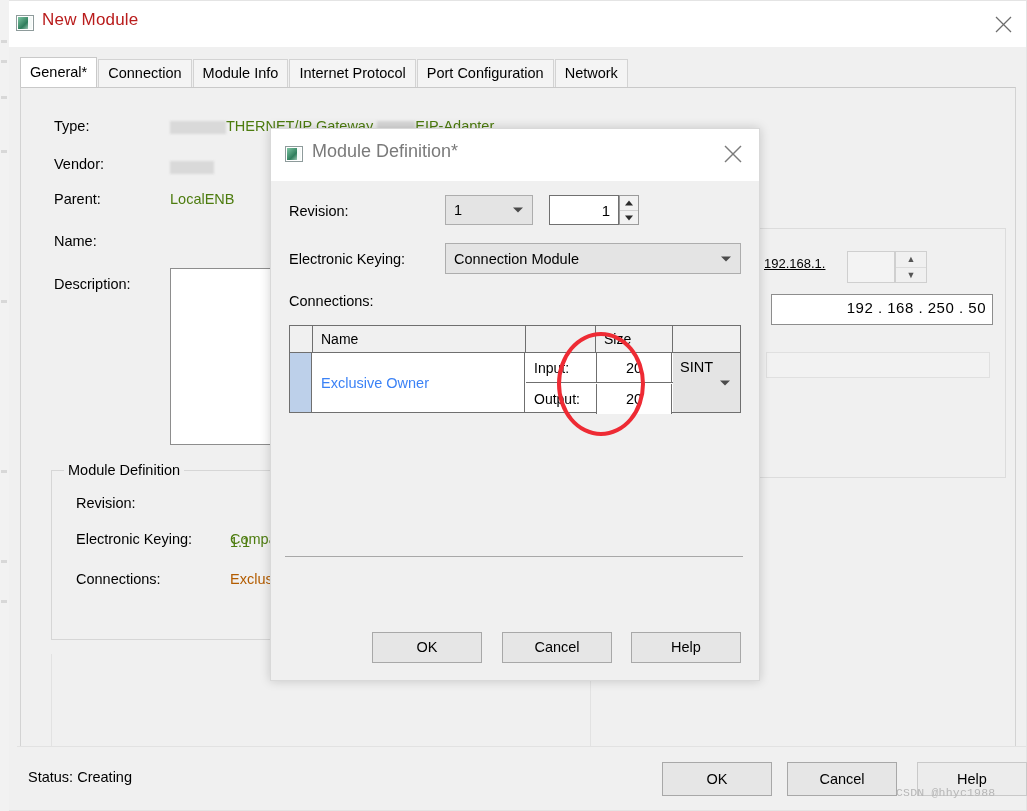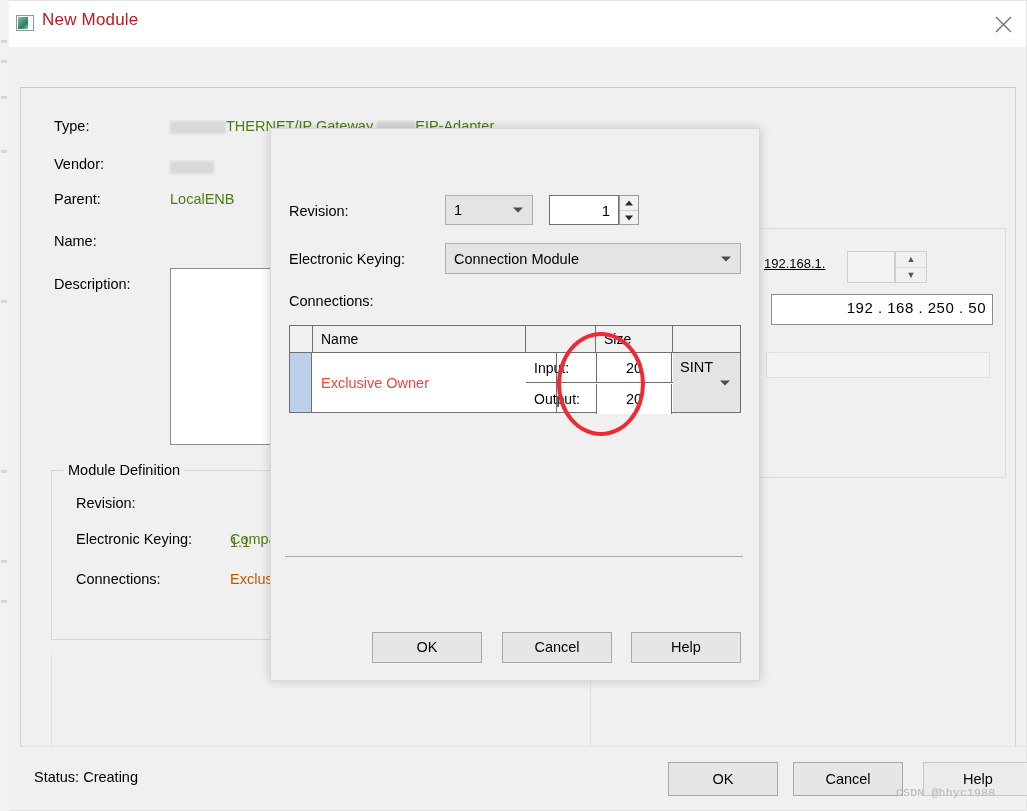--- a/index.html
+++ b/index.html
@@ -180,21 +180,21 @@
     text-align: right;
     font-size: 15px; color: #000; letter-spacing: .5px;
   }
   #blank-field {
     position: absolute; left: 757px; top: 351px; width: 224px; height: 26px;
     background: #f2f2f2; border: 1px solid #e0e0e0;
   }
 
   
   #statusbar {
-    position: absolute; left: 14px; bottom: 0; right: 0; height: 64px;
+    position: absolute; left: 8px; bottom: 0; right: 0; height: 64px;
     background: #f0f0f0;
     border-top: 1px solid #e2e2e2;
   }
   #status-text {
     position: absolute; left: 11px; top: 22px;
     font-size: 14.5px; color: #000;
   }
   .botbtn {
     position: absolute; top: 15px; height: 34px; width: 110px;
     background: #e6e6e6; border: 1px solid #a8a8a8;
@@ -309,23 +309,23 @@
     border-bottom: 1px solid #6f6f6f;
     padding-left: 8px;
     background: #f0f0f0;
   }
   #cg-body { position: absolute; left: 0; top: 27px; right: 0; bottom: 0; background: #fff; }
   #cg-sel {
     position: absolute; left: 0; top: 0; width: 22px; bottom: 0;
     background: #bdd0ea; border-right: 1px solid #6f6f6f;
   }
   #cg-name {
-    position: absolute; left: 23px; top: 0; width: 244px; bottom: 0;
+    position: absolute; left: 23px; top: 0; width: 212px; bottom: 0;
     border-right: 1px solid #6f6f6f;
-    font-size: 14.5px; color: #ef4444;
+    font-size: 14.5px; color: #3b82f6;
   }
   #cg-name span {
     position: absolute; left: 8px; top: 50%; transform: translateY(-50%);
   }
   .io-row {
     position: absolute; left: 236px; width: 180px; height: 30px;
   }
   .io-row.r1 { top: 0; border-bottom: 1px solid #6f6f6f; }
   .io-row.r2 { top: 31px; }
   .io-row .iolbl {
@@ -407,20 +407,28 @@
       </div>
     <div id="title-text">New Module</div>
     <div id="title-close">
       <svg width="17" height="17" viewBox="0 0 17 17">
         <line x1="1" y1="1" x2="16" y2="16" stroke="#6d6d6d" stroke-width="1.3"></line>
         <line x1="16" y1="1" x2="1" y2="16" stroke="#6d6d6d" stroke-width="1.3"></line>
       </svg>
     </div>
   </div>
 
+  <div id="tabstrip">
+    <div class="tab active">General*</div>
+    <div class="tab">Connection</div>
+    <div class="tab">Module Info</div>
+    <div class="tab">Internet Protocol</div>
+    <div class="tab">Port Configuration</div>
+    <div class="tab">Network</div>
+  </div>
 
   <div id="tabbody">
 
     <span class="lbl" style="left:33px; top:30px;">Type:</span>
     <span class="val" style="left:149px; top:30px;">
       <span class="redact" style="width:56px"></span><span>THERNET/IP Gateway </span><span class="redact" style="width:38px"></span><span>EIP-Adapter</span>
     </span>
 
     <span class="lbl" style="left:33px; top:68px;">Vendor:</span>
     <span class="val" style="left:149px; top:70px;">
@@ -484,20 +492,32 @@
       <span class="btn-center" style="line-height:32px">Cancel</span>
     </div>
     <div class="botbtn" id="btn-help">
       <span class="btn-center" style="line-height:32px">Help</span>
     </div>
   </div>
 </div>
 
 <div id="moddef-dialog">
 
+  <div id="md-titlebar">
+    <div id="md-icon">
+        <i></i>
+      </div>
+    <div id="md-title">Module Definition*</div>
+    <div id="md-close">
+      <svg width="18" height="18" viewBox="0 0 18 18">
+        <line x1="1" y1="1" x2="17" y2="17" stroke="#7b7b7b" stroke-width="1.4"></line>
+        <line x1="17" y1="1" x2="1" y2="17" stroke="#7b7b7b" stroke-width="1.4"></line>
+      </svg>
+    </div>
+  </div>
 
   <span class="md-lbl" style="left:18px; top:74px;">Revision:</span>
   <div class="combo" style="left:174px; top:66px; width:88px; height:30px;">
     <span class="cval">1</span>
     <span class="carrow"></span>
   </div>
   <div class="numbox" style="left:278px; top:66px; width:70px; height:30px;">
     <span class="nv">1</span>
   </div>
   <div class="spinner" style="left:348px; top:66px; width:20px; height:30px;">

